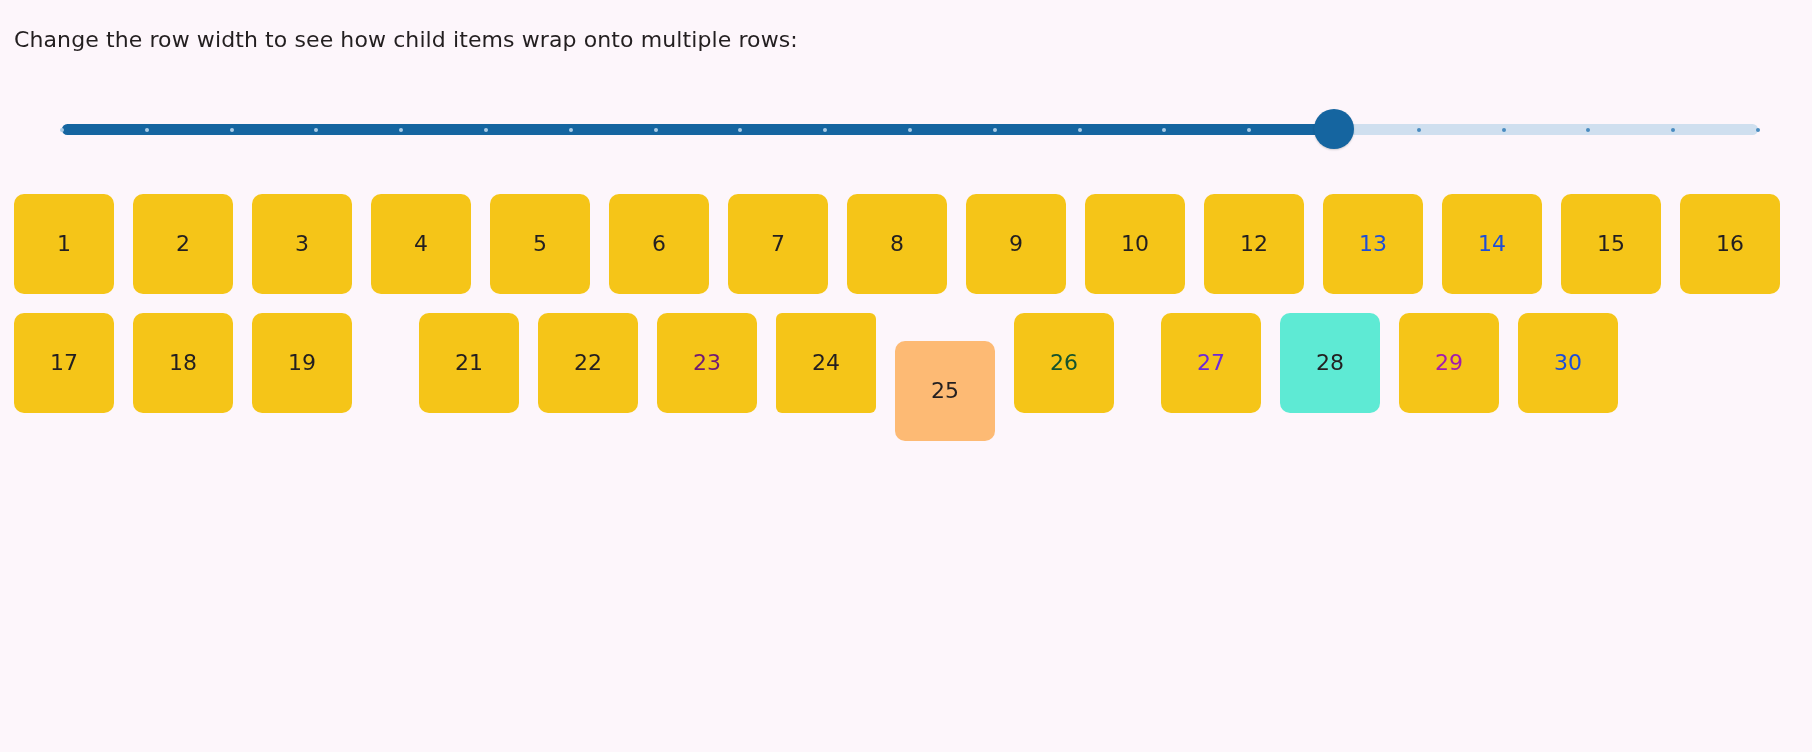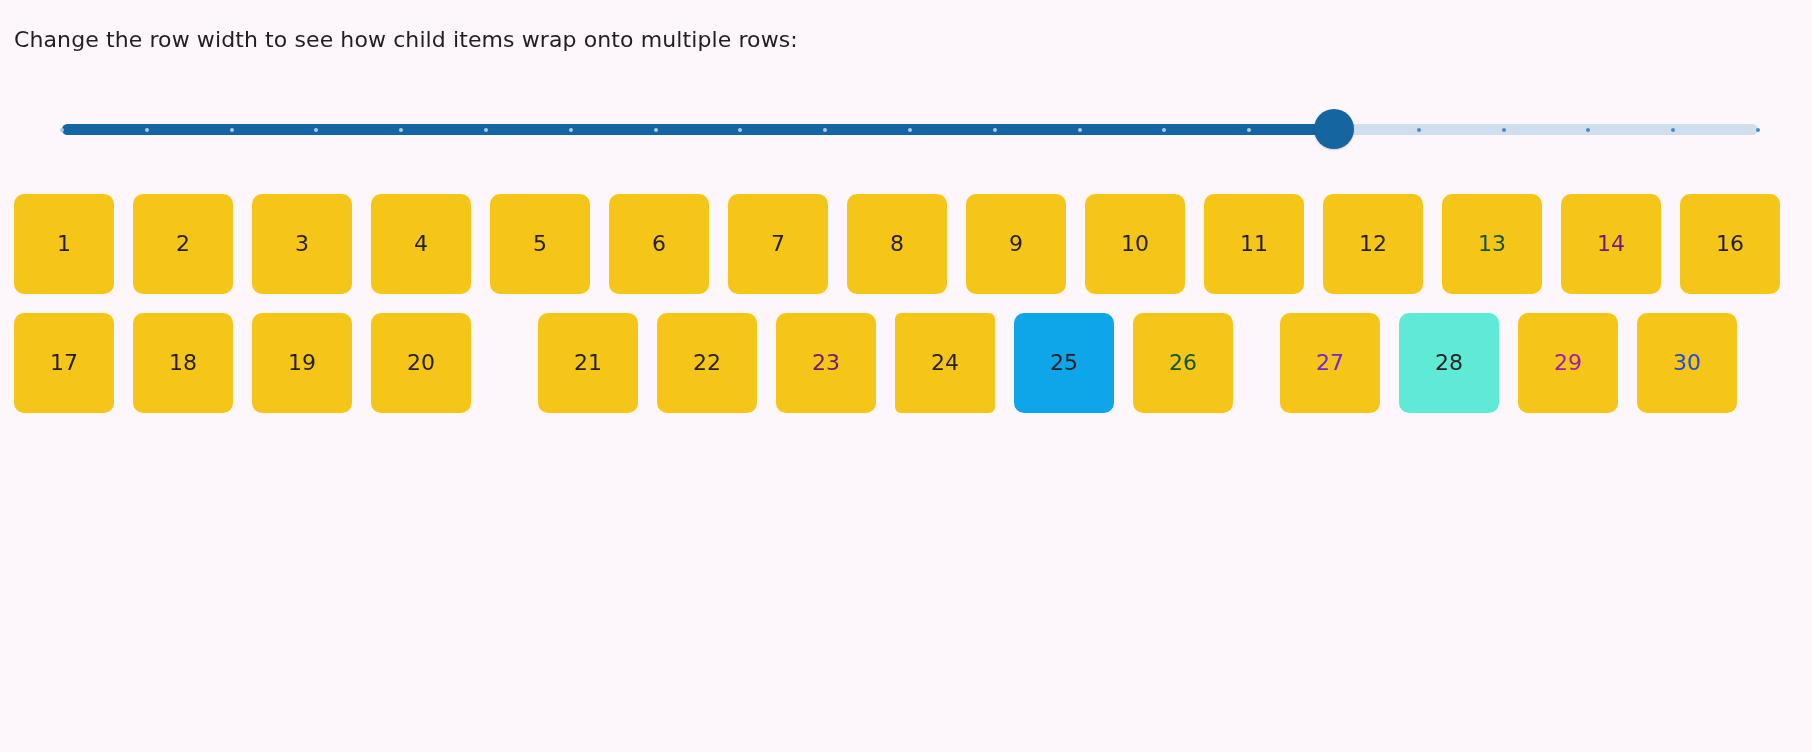--- a/index.html
+++ b/index.html
@@ -158,34 +158,33 @@
       <div class="item" style="background: rgb(245, 197, 24); color: rgb(35, 31, 32);">1</div>
       <div class="item" style="background: rgb(245, 197, 24); color: rgb(35, 31, 32);">2</div>
       <div class="item" style="background: rgb(245, 197, 24); color: rgb(35, 31, 32);">3</div>
       <div class="item" style="background: rgb(245, 197, 24); color: rgb(35, 31, 32);">4</div>
       <div class="item" style="background: rgb(245, 197, 24); color: rgb(35, 31, 32);">5</div>
       <div class="item" style="background: rgb(245, 197, 24); color: rgb(35, 31, 32);">6</div>
       <div class="item" style="background: rgb(245, 197, 24); color: rgb(35, 31, 32);">7</div>
       <div class="item" style="background: rgb(245, 197, 24); color: rgb(35, 31, 32);">8</div>
       <div class="item" style="background: rgb(245, 197, 24); color: rgb(35, 31, 32);">9</div>
       <div class="item" style="background: rgb(245, 197, 24); color: rgb(35, 31, 32);">10</div>
-      <div class="item" style="background: rgb(245, 197, 24); color: rgb(35, 31, 32);">11</div>
       <div class="item" style="background: rgb(245, 197, 24); color: rgb(35, 31, 32);">12</div>
-      <div class="item" style="background: rgb(245, 197, 24); color: #14532d;">13</div>
-      <div class="item" style="background: rgb(245, 197, 24); color: #701a75;">14</div>
+      <div class="item" style="background: rgb(245, 197, 24); color: #1d4ed8;">13</div>
+      <div class="item" style="background: rgb(245, 197, 24); color: #1d4ed8;">14</div>
+      <div class="item" style="background: rgb(245, 197, 24); color: rgb(35, 31, 32);">15</div>
       <div class="item" style="background: rgb(245, 197, 24); color: rgb(35, 31, 32);">16</div>
       <div class="item" style="background: rgb(245, 197, 24); color: rgb(35, 31, 32);">17</div>
       <div class="item" style="background: rgb(245, 197, 24); color: rgb(35, 31, 32);">18</div>
       <div class="item" style="background: rgb(245, 197, 24); color: rgb(35, 31, 32);">19</div>
-      <div class="item" style="background: rgb(245, 197, 24); color: rgb(35, 31, 32);">20</div>
       <div class="item" style="background: rgb(245, 197, 24); color: rgb(35, 31, 32); margin-left: 48px;">21</div>
       <div class="item" style="background: rgb(245, 197, 24); color: rgb(35, 31, 32);">22</div>
       <div class="item" style="background: rgb(245, 197, 24); color: #701a75;">23</div>
       <div class="item" style="background: rgb(245, 197, 24); color: rgb(35, 31, 32); border-radius: 6px;">24</div>
-      <div class="item" style="background: #0ea5e9; color: rgb(35, 31, 32);">25</div>
+      <div class="item" style="background: #fdba74; color: rgb(35, 31, 32); margin-top: 28px;">25</div>
       <div class="item" style="background: rgb(245, 197, 24); color: #14532d;">26</div>
       <div class="item" style="background: rgb(245, 197, 24); color: #6d28d9; margin-left: 28px;">27</div>
       <div class="item" style="background: #5eead4; color: rgb(35, 31, 32);">28</div>
       <div class="item" style="background: rgb(245, 197, 24); color: #a21caf;">29</div>
       <div class="item" style="background: rgb(245, 197, 24); color: #1d4ed8;">30</div>
     </div>
 
 </div>
 
 </body></html>

